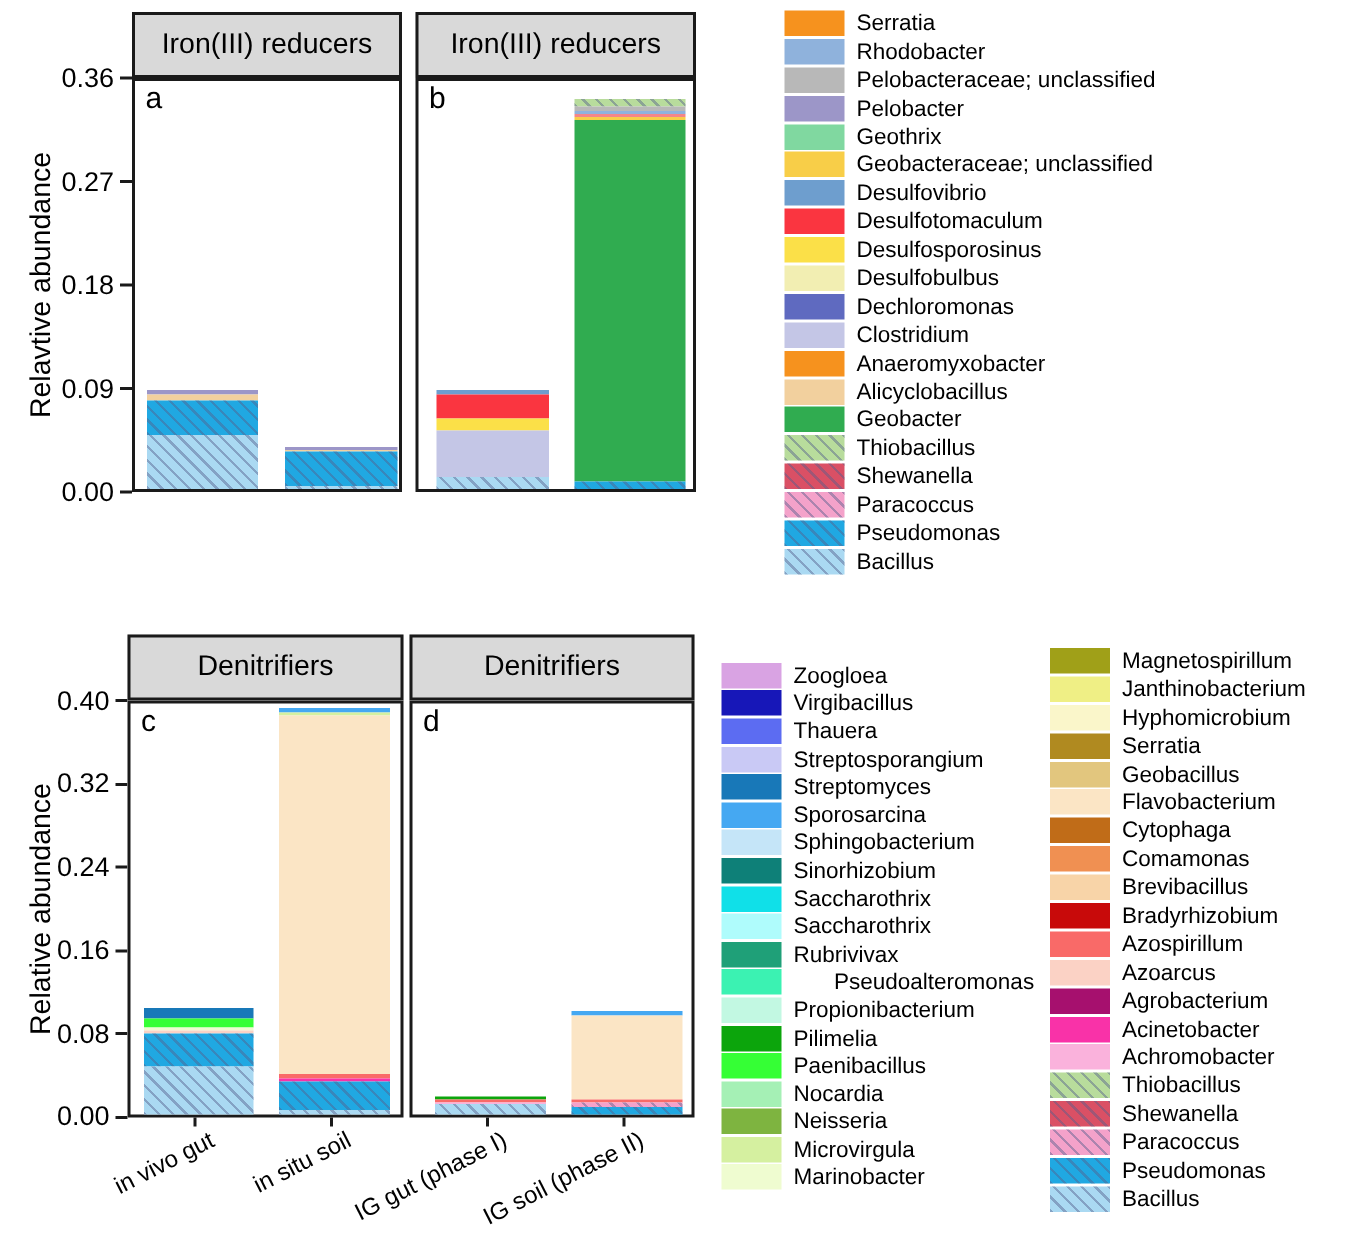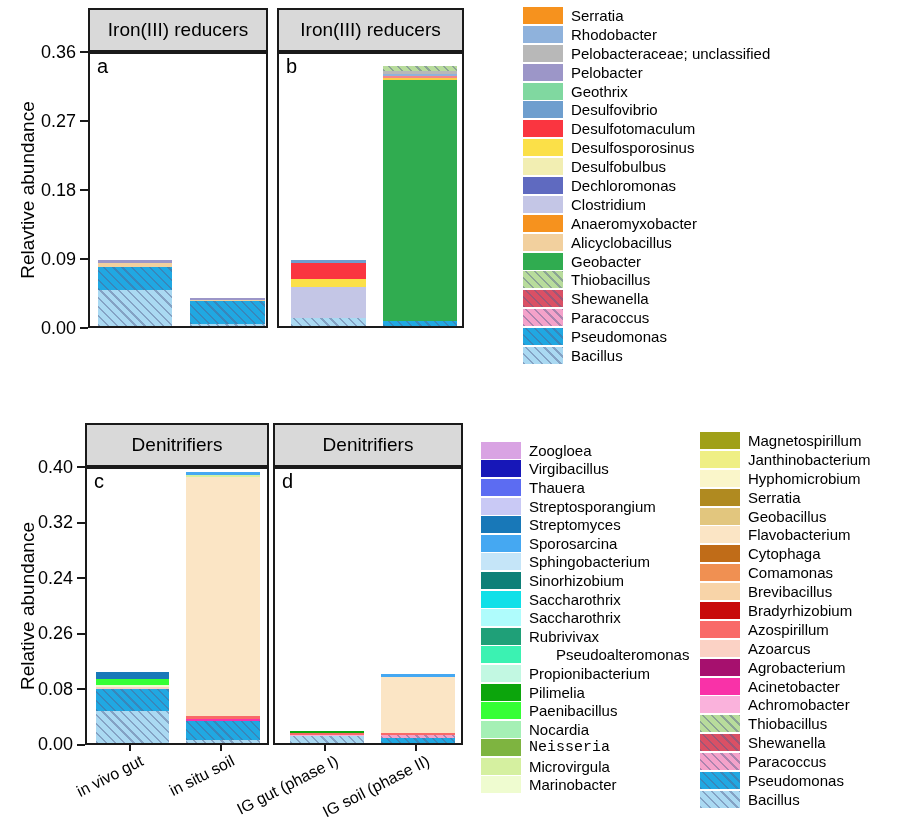--- a/index.html
+++ b/index.html
@@ -60,21 +60,21 @@
       </div>
       <div class="tick">
         <span>0.32</span>
         <div class="tickmark"></div>
       </div>
       <div class="tick">
         <span>0.24</span>
         <div class="tickmark"></div>
       </div>
       <div class="tick">
-        <span>0.26</span>
+        <span>0.16</span>
         <div class="tickmark"></div>
       </div>
       <div class="tick">
         <span>0.08</span>
         <div class="tickmark"></div>
       </div>
       <div class="tick">
         <span>0.00</span>
         <div class="tickmark"></div>
       </div>
@@ -189,20 +189,24 @@
       </div>
       <div class="lrow" style="height: 18.9px;">
         <div class="swatch" style="background-color: rgb(156, 150, 200);"></div>
         <span class="llab">Pelobacter</span>
       </div>
       <div class="lrow" style="height: 18.9px;">
         <div class="swatch" style="background-color: rgb(128, 216, 160);"></div>
         <span class="llab">Geothrix</span>
       </div>
       <div class="lrow" style="height: 18.9px;">
+        <div class="swatch" style="background-color: rgb(248, 206, 72);"></div>
+        <span class="llab">Geobacteraceae; unclassified</span>
+      </div>
+      <div class="lrow" style="height: 18.9px;">
         <div class="swatch" style="background-color: rgb(110, 158, 206);"></div>
         <span class="llab">Desulfovibrio</span>
       </div>
       <div class="lrow" style="height: 18.9px;">
         <div class="swatch" style="background-color: rgb(250, 53, 64);"></div>
         <span class="llab">Desulfotomaculum</span>
       </div>
       <div class="lrow" style="height: 18.9px;">
         <div class="swatch" style="background-color: rgb(251, 224, 72);"></div>
         <span class="llab">Desulfosporosinus</span>
@@ -310,21 +314,21 @@
         <span class="llab">Pilimelia</span>
       </div>
       <div class="lrow" style="height: 18.6px;">
         <div class="swatch" style="background-color: rgb(53, 255, 53);"></div>
         <span class="llab">Paenibacillus</span>
       </div>
       <div class="lrow" style="height: 18.6px;">
         <div class="swatch" style="background-color: rgb(165, 240, 181);"></div>
         <span class="llab">Nocardia</span>
       </div>
-      <div class="lrow" style="height: 18.6px; font-family: Liberation Mono, monospace;">
+      <div class="lrow" style="height: 18.6px;">
         <div class="swatch" style="background-color: rgb(126, 180, 64);"></div>
         <span class="llab">Neisseria</span>
       </div>
       <div class="lrow" style="height: 18.6px;">
         <div class="swatch" style="background-color: rgb(213, 240, 160);"></div>
         <span class="llab">Microvirgula</span>
       </div>
       <div class="lrow" style="height: 18.6px;">
         <div class="swatch" style="background-color: rgb(239, 252, 208);"></div>
         <span class="llab">Marinobacter</span>

